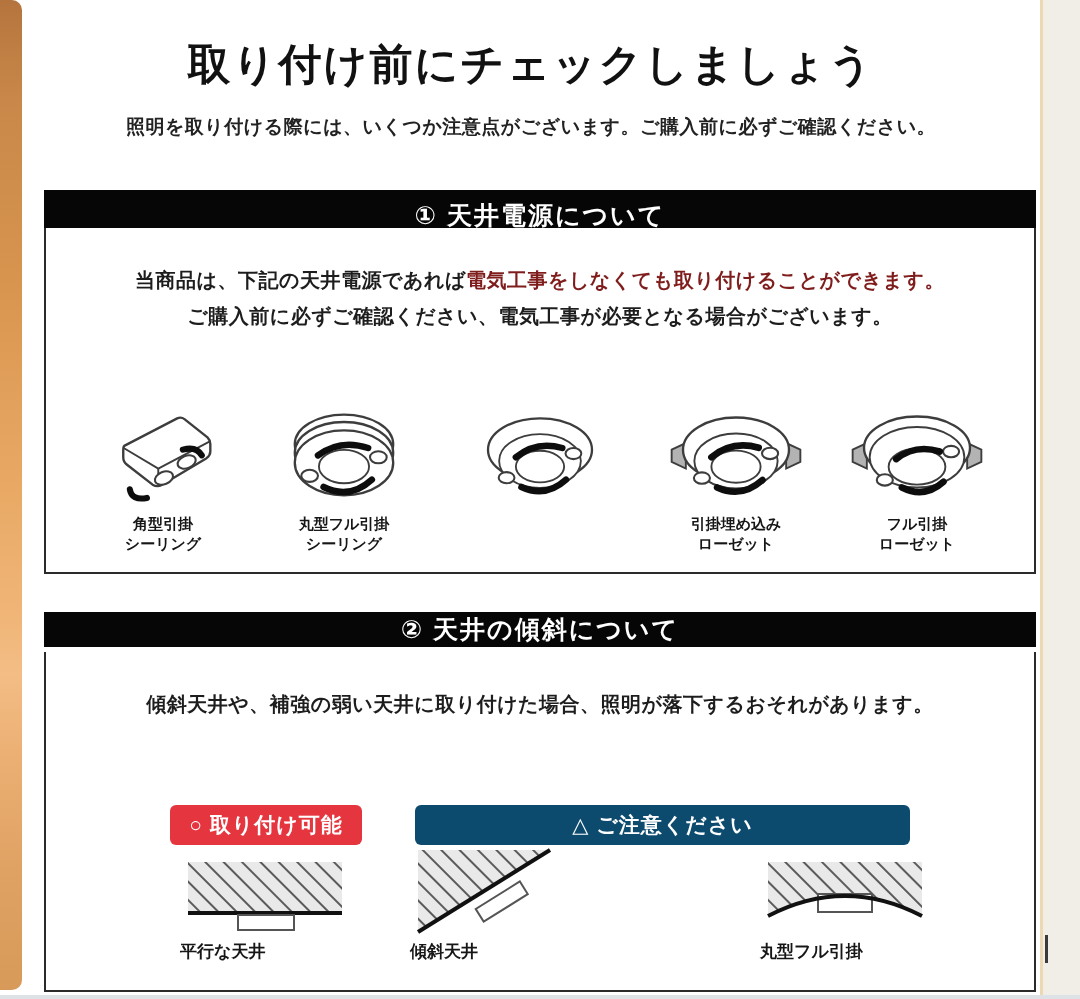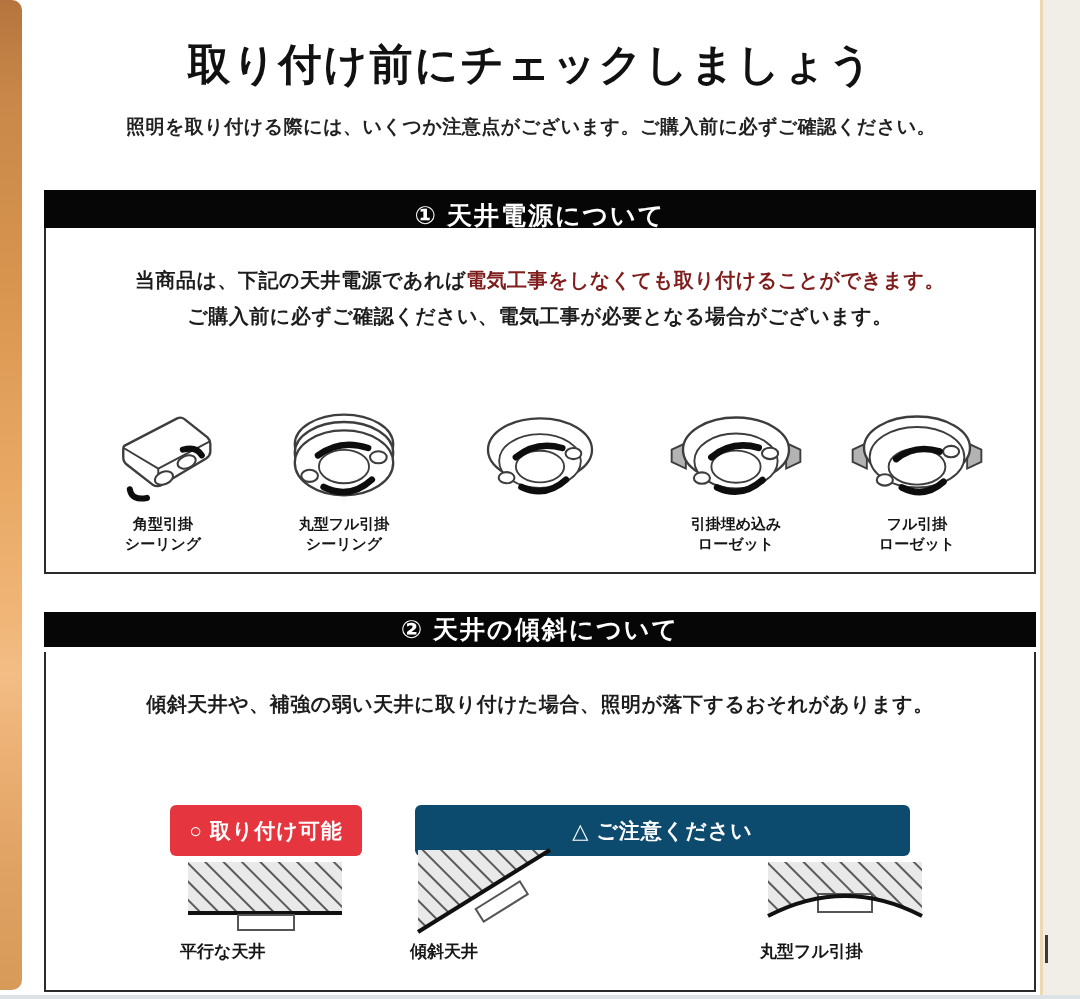--- a/index.html
+++ b/index.html
@@ -60,21 +60,21 @@
     justify-content:space-between;padding:0 28px;
   }
   .socket-item{text-align:center;flex:0 0 auto;width:178px;}
   .socket-item.wide{width:208px;}
   .socket-svg{width:130px;height:106px;display:block;margin:0 auto;}
   .socket-svg.tabbed{width:144px;}
   .socket-label{font-size:15px;font-weight:bold;line-height:1.35;color:#161616;}
 
   
   .badge{
-    position:absolute;top:205px;height:51px;border-radius:6px;color:#fff;
+    position:absolute;top:205px;height:40px;border-radius:6px;color:#fff;
     display:flex;align-items:center;justify-content:center;
     font-size:21px;font-weight:bold;letter-spacing:1px;
   }
   .badge-ok{left:126px;width:192px;background:#e5363f;}
   .badge-warn{left:371px;width:495px;background:#0c4a6e;}
 
   
   .ceiling-item{position:absolute;text-align:left;}
   .ceiling-item svg{display:block;margin:0 auto;}
   .ceiling-label{font-size:17px;font-weight:bold;margin-top:4px;color:#161616;}

